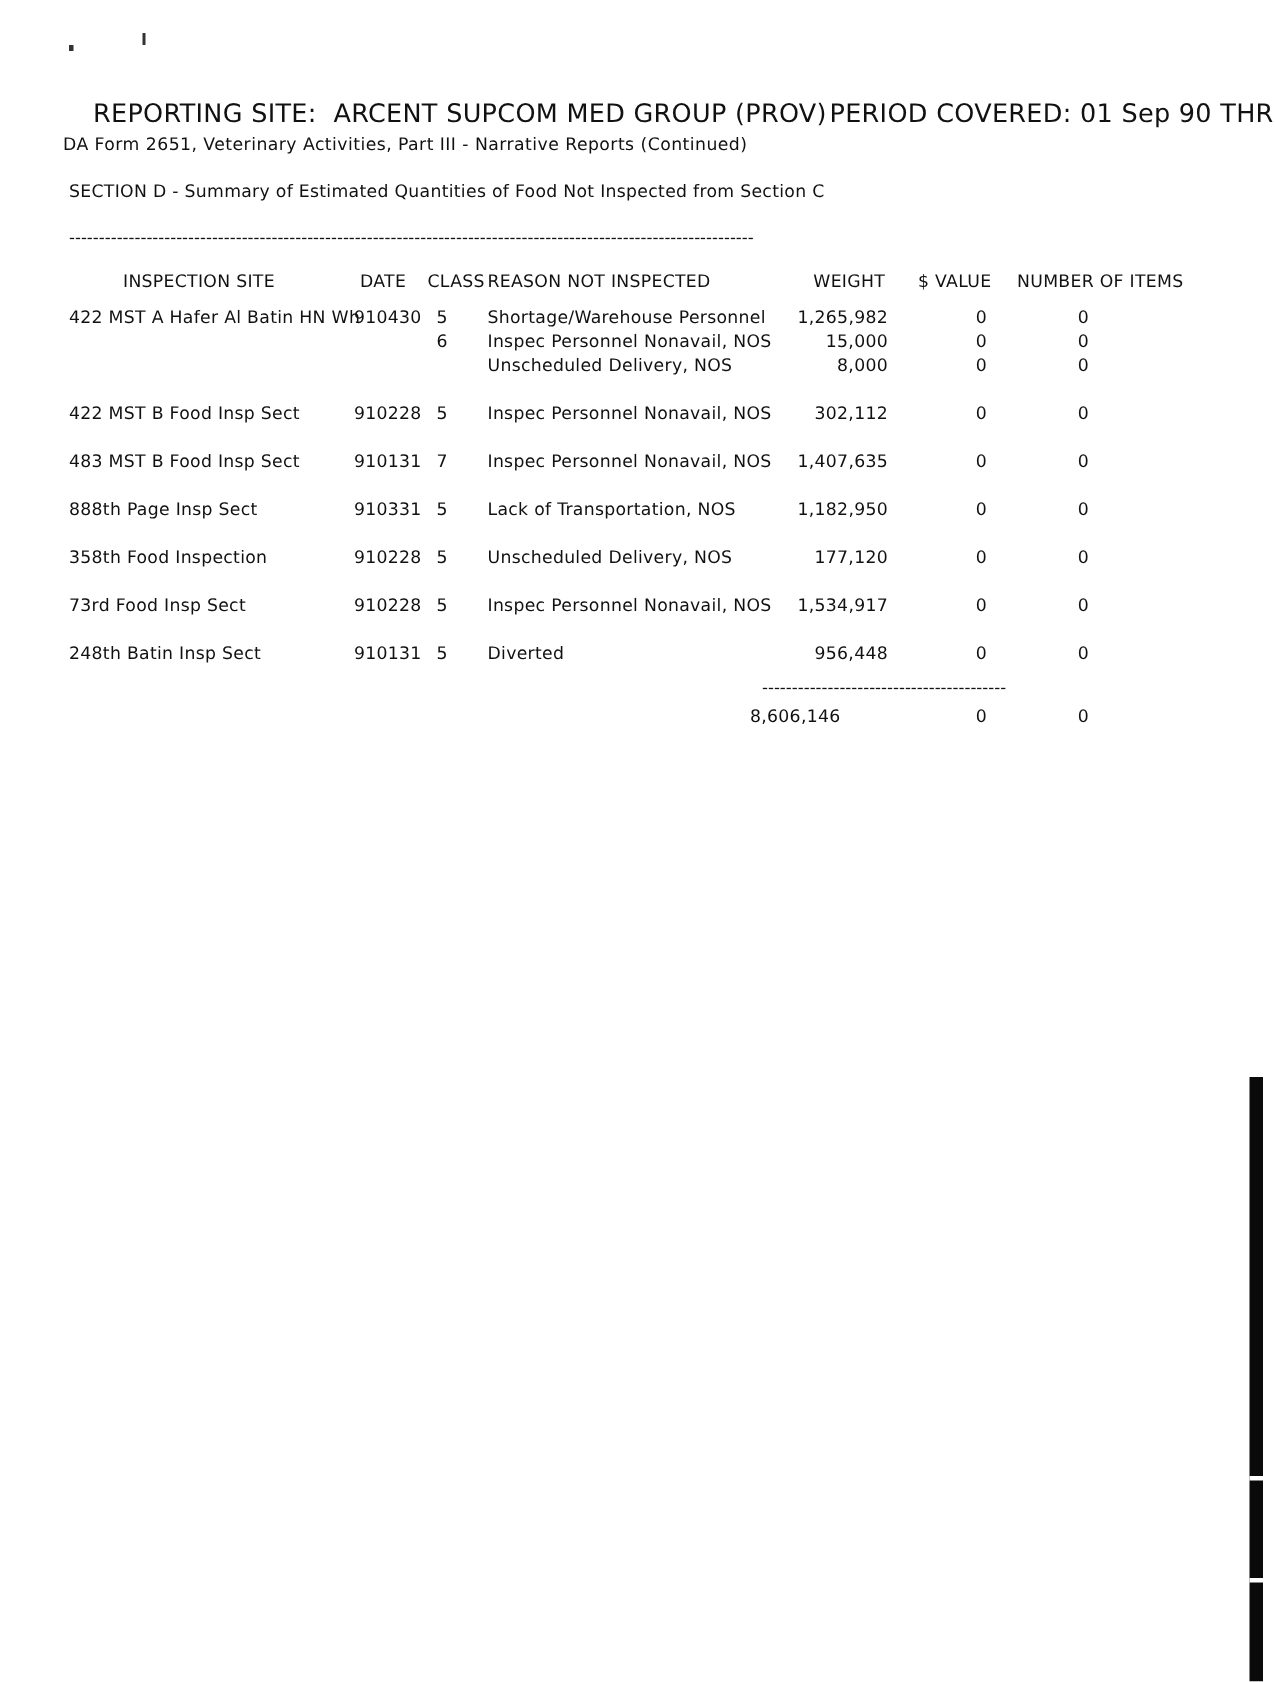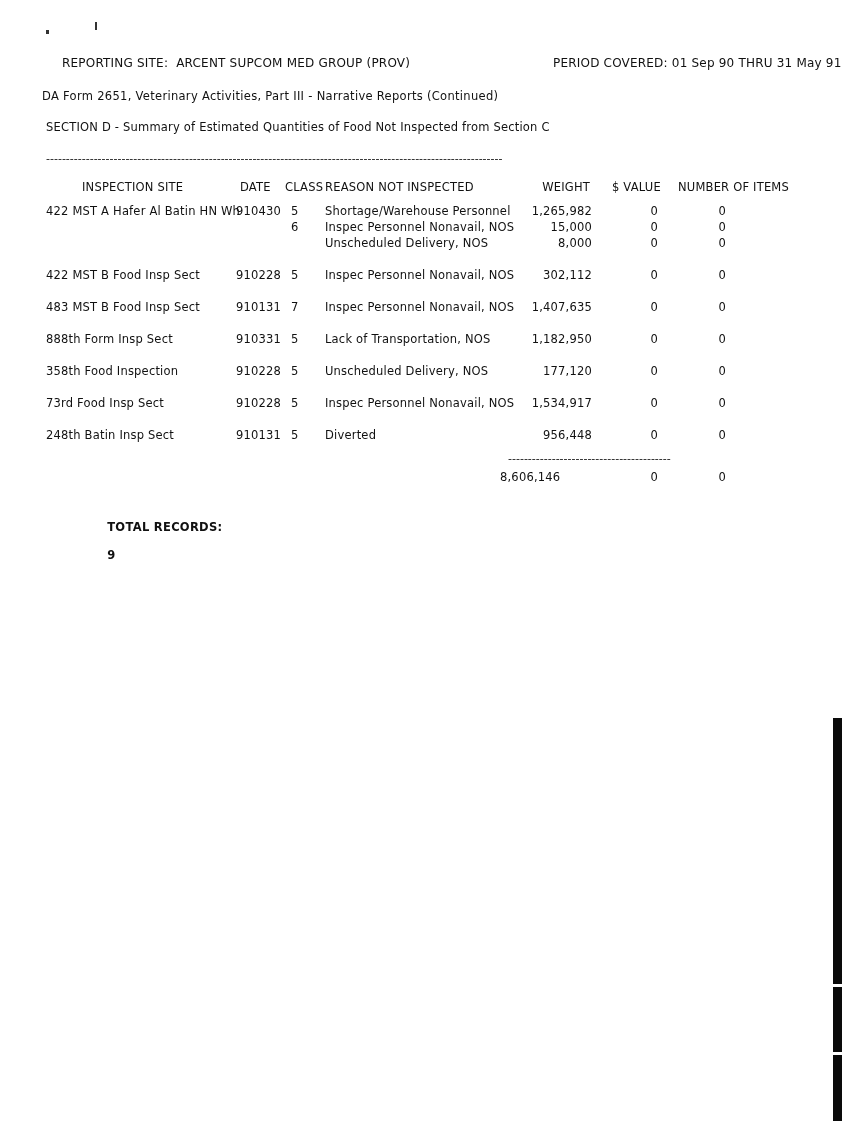--- a/index.html
+++ b/index.html
@@ -30,24 +30,24 @@
   }
   .speck {
     position: absolute;
     background: #333;
   }
   .s1 { left: 6px; top: 8px; width: 3px; height: 4px; }
   .s2 { left: 55px; top: 0px; width: 2px; height: 8px; }
 
   .header {
     position: absolute;
-    top: 56px;
+    top: 66px;
     left: 42px;
     width: 740px;
-    font-size: 12px;
+    font-size: 17px;
     letter-spacing: 0.2px;
   }
   .hdr-row1 {
     position: relative;
     height: 16px;
   }
   .reporting-site {
     position: absolute;
     left: 20px;
     top: 0;
@@ -278,21 +278,21 @@
       <span class="class">7</span>
       <span class="reason">Inspec Personnel Nonavail, NOS</span>
       <span class="weight">1,407,635</span>
       <span class="value">0</span>
       <span class="items">0</span>
     </div>
     <div class="row">
       <span class="site"></span>
     </div>
     <div class="row">
-      <span class="site">888th Form Insp Sect</span>
+      <span class="site">888th Page Insp Sect</span>
       <span class="date">910331</span>
       <span class="class">5</span>
       <span class="reason">Lack of Transportation, NOS</span>
       <span class="weight">1,182,950</span>
       <span class="value">0</span>
       <span class="items">0</span>
     </div>
     <div class="row">
       <span class="site"></span>
     </div>
@@ -332,23 +332,18 @@
   </div>
 
   <div class="rule rule-sub">-----------------------------------------</div>
 
   <div class="totals-row">
     <span class="weight">8,606,146</span>
     <span class="value">0</span>
     <span class="items">0</span>
   </div>
 
-  <div class="total-records">
-    <span>TOTAL RECORDS:</span>
-    <span style="display:inline-block;width:24px;"></span>
-    <span>9</span>
-  </div>
 
 
   <div class="scan-edge"></div>
   <div class="scan-edge-gap1"></div>
   <div class="scan-edge-gap2"></div>
 </div>
 
 </body></html>

